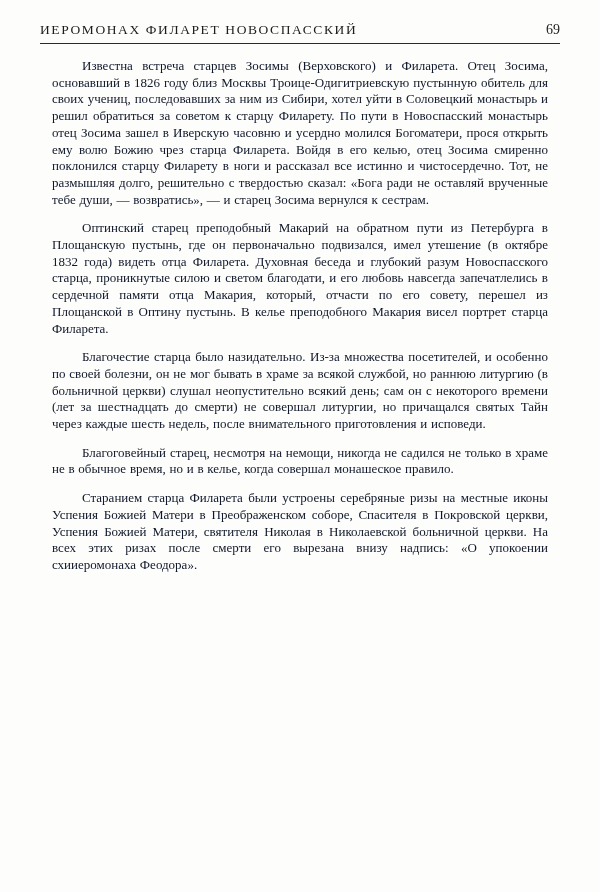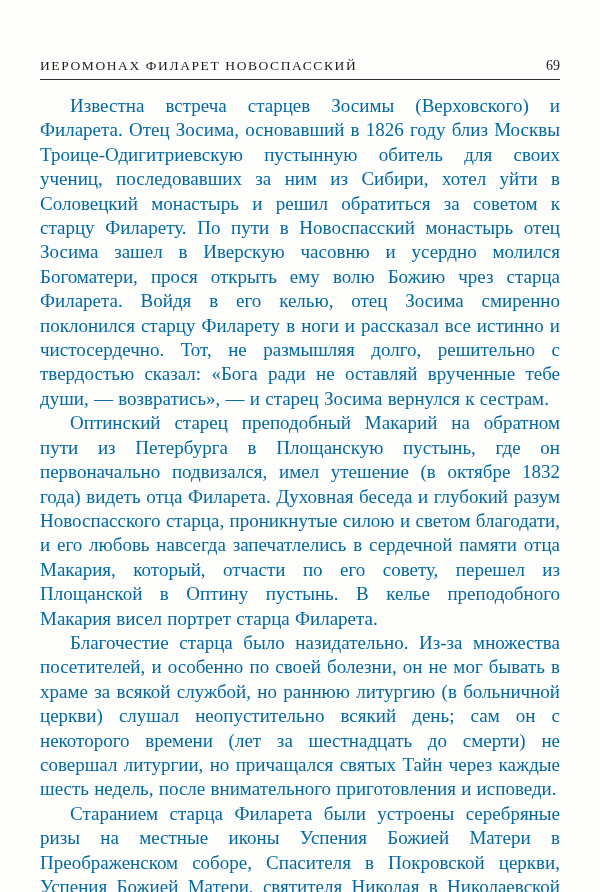--- a/index.html
+++ b/index.html
@@ -22,49 +22,49 @@
   .header {
     display: flex;
     justify-content: space-between;
     align-items: baseline;
     font-size: 13.5px;
     letter-spacing: 1.6px;
     color: #1c1c1c;
   }
   .running-title {
     font-weight: normal;
-    margin-top: 36px;
   }
   .page-number {
     letter-spacing: 0;
     font-size: 14px;
   }
   .rule {
     border-bottom: 1.4px solid #2a2a2a;
     margin-top: 5px;
     margin-bottom: 14px;
   }
   .body p {
-    margin: 0;
-    font-size: 19px;
+    margin: 12px;
+    font-size: 13px;
     line-height: 1.285;
     text-align: justify;
     text-indent: 30px;
     word-spacing: 0.5px;
-    color: #0369a1;
+    color: #0f172a;
   }
 </style>
 </head>
 <body>
 
 <div class="page">
   <div class="header">
     <span class="running-title">ИЕРОМОНАХ ФИЛАРЕТ НОВОСПАССКИЙ</span>
     <span class="page-number">69</span>
   </div>
   <div class="rule"></div>
   <div class="body">
     <p>Известна встреча старцев Зосимы (Верховского) и Филарета. Отец Зосима, основавший в 1826 году близ Москвы Троице-Одигитриевскую пустынную обитель для своих учениц, последовавших за ним из Сибири, хотел уйти в Соловецкий монастырь и решил обратиться за советом к старцу Филарету. По пути в Новоспасский монастырь отец Зосима зашел в Иверскую часовню и усердно молился Богоматери, прося открыть ему волю Божию чрез старца Филарета. Войдя в его келью, отец Зосима смиренно поклонился старцу Филарету в ноги и рассказал все истинно и чистосердечно. Тот, не размышляя долго, решительно с твердостью сказал: «Бога ради не оставляй врученные тебе души, — возвратись», — и старец Зосима вернулся к сестрам.</p>
     <p>Оптинский старец преподобный Макарий на обратном пути из Петербурга в Площанскую пустынь, где он первоначально подвизался, имел утешение (в октябре 1832 года) видеть отца Филарета. Духовная беседа и глубокий разум Новоспасского старца, проникнутые силою и светом благодати, и его любовь навсегда запечатлелись в сердечной памяти отца Макария, который, отчасти по его совету, перешел из Площанской в Оптину пустынь. В келье преподобного Макария висел портрет старца Филарета.</p>
     <p>Благочестие старца было назидательно. Из-за множества посетителей, и особенно по своей болезни, он не мог бывать в храме за всякой службой, но раннюю литургию (в больничной церкви) слушал неопустительно всякий день; сам он с некоторого времени (лет за шестнадцать до смерти) не совершал литургии, но причащался святых Тайн через каждые шесть недель, после внимательного приготовления и исповеди.</p>
+    <p>Благоговейный старец, несмотря на немощи, никогда не садился не только в храме не в обычное время, но и в келье, когда совершал монашеское правило.</p>
     <p>Старанием старца Филарета были устроены серебряные ризы на местные иконы Успения Божией Матери в Преображенском соборе, Спасителя в Покровской церкви, Успения Божией Матери, святителя Николая в Николаевской больничной церкви. На всех этих ризах после смерти его вырезана внизу надпись: «О упокоении схииеромонаха Феодора».</p>
   </div>
 </div>
 
 </body></html>

